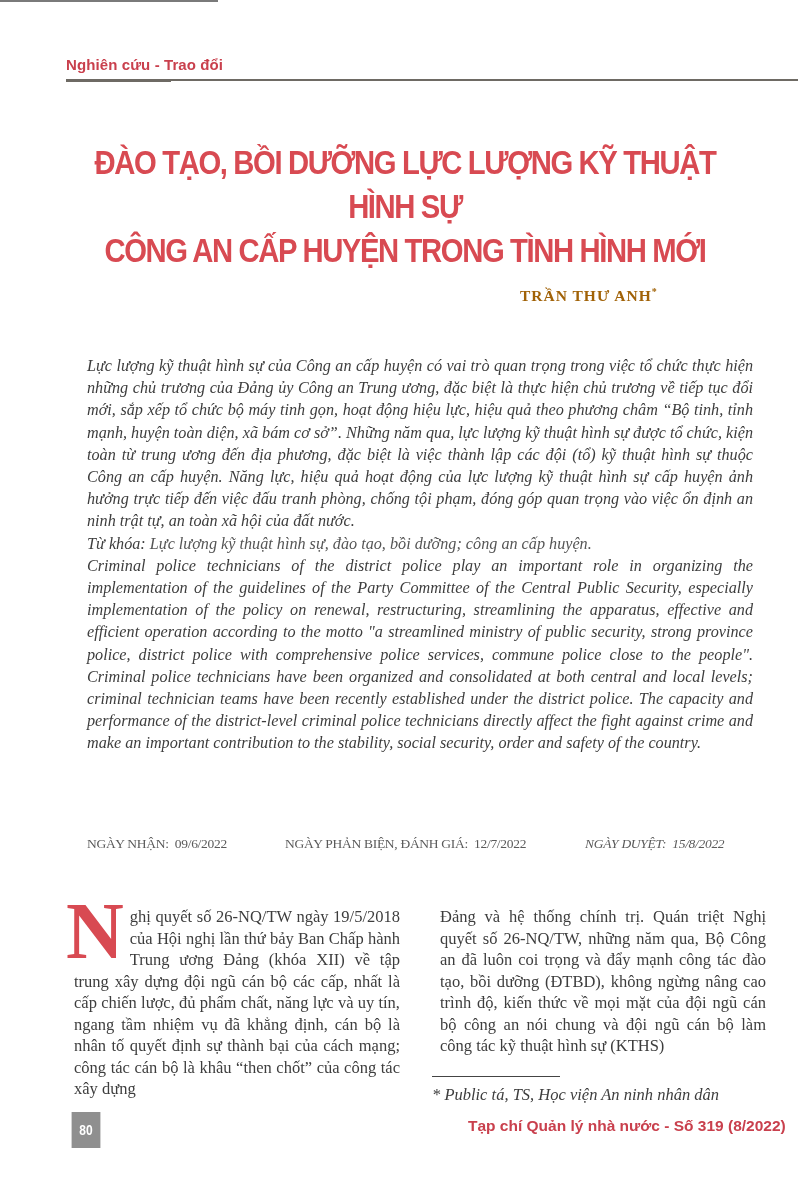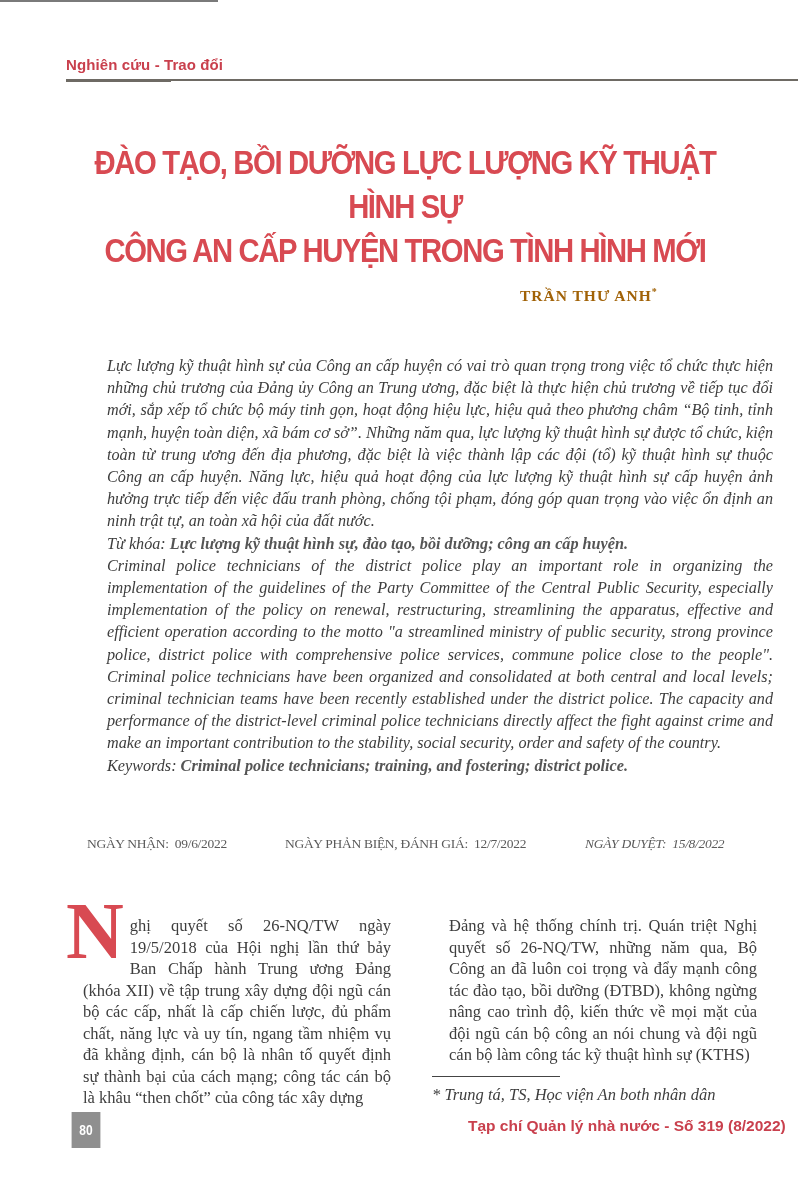--- a/index.html
+++ b/index.html
@@ -9,33 +9,33 @@
 
   .section-label { position: absolute; left: 66px; top: 56px; font-family: "Liberation Sans", sans-serif; font-weight: bold; font-size: 15px; color: #c9404d; letter-spacing: 0.1px; }
   .header-rule { position: absolute; left: 66px; top: 79px; width: 732px; height: 2px; background: #6e6a64; }
   .header-rule-thin { position: absolute; left: 66px; top: 79px; width: 105px; height: 3px; background: #6e6a64; }
 
   .title { position: absolute; left: 40px; top: 140px; width: 730px; text-align: center; font-family: "Liberation Sans", sans-serif; font-weight: bold; font-size: 34px; line-height: 44px; color: #d84a52; letter-spacing: -1.6px; transform: scaleX(0.86); transform-origin: center top; }
 
   .author { position: absolute; left: 520px; top: 286px; font-family: "Liberation Serif", serif; font-weight: bold; font-size: 15.5px; color: #a16207; letter-spacing: 1px; }
   .author sup { font-size: 10px; }
 
-  .abstract { position: absolute; left: 87px; top: 355px; width: 666px; font-family: "Liberation Serif", serif; font-style: italic; font-size: 16.2px; line-height: 22.2px; color: #3d3d3d; text-align: justify; margin-left: 20px; }
+  .abstract { position: absolute; left: 87px; top: 355px; width: 666px; font-family: "Liberation Serif", serif; font-style: italic; font-size: 16.2px; line-height: 22.2px; color: #3d3d3d; text-align: justify; }
   .abstract p { margin: 0; }
   .kw-label { font-style: italic; }
-  .kw-text { color: #555; font-weight: bold; }
+  .kw-text { color: #555; }
   .abstract-en { margin-top: 0; }
 
   .dates { position: absolute; left: 87px; top: 836px; width: 680px; font-family: "Liberation Serif", serif; font-size: 13.5px; color: #5a5a5a; letter-spacing: -0.3px; }
   .dates span.item { position: absolute; white-space: nowrap; }
 
   .col { position: absolute; font-family: "Liberation Serif", serif; font-size: 16.5px; line-height: 21.5px; color: #3d3d3d; text-align: justify; }
   .col-left { left: 66px; top: 898px; width: 342px; }
   .col-right { left: 432px; top: 898px; width: 342px; }
-  .col p { margin: 17px; }
+  .col p { margin: 8px; }
 
   .dropcap { float: left; font-family: "Liberation Serif", serif; font-weight: bold; font-size: 80px; line-height: 62px; color: #d84a52; margin: 2px 6px 0 0; height: 64px; }
 
   .footnote-rule { position: absolute; left: 432px; top: 1076px; width: 128px; height: 1px; background: #444; }
   .footnote { position: absolute; left: 432px; top: 1085px; font-family: "Liberation Serif", serif; font-style: italic; font-size: 16.5px; color: #3d3d3d; }
 
   .page-num { position: absolute; left: 68px; top: 1112px; width: 36px; height: 36px; background: #8f8f8f; color: #ffffff; font-family: "Liberation Sans", sans-serif; font-weight: bold; font-size: 15px; line-height: 36px; text-align: center; transform: scaleX(0.8); }
 
   .journal { position: absolute; left: 434px; top: 1117px; font-family: "Liberation Sans", sans-serif; font-weight: bold; font-size: 15.5px; color: #c9404d; margin-left: 34px; }
 </style>
@@ -57,24 +57,20 @@
   <span>TRẦN THƯ ANH</span><sup>*</sup>
 </div>
 
 <div class="abstract">
   <p>Lực lượng kỹ thuật hình sự của Công an cấp huyện có vai trò quan trọng trong việc tổ chức thực hiện những chủ trương của Đảng ủy Công an Trung ương, đặc biệt là thực hiện chủ trương về tiếp tục đổi mới, sắp xếp tổ chức bộ máy tinh gọn, hoạt động hiệu lực, hiệu quả theo phương châm “Bộ tinh, tỉnh mạnh, huyện toàn diện, xã bám cơ sở”. Những năm qua, lực lượng kỹ thuật hình sự được tổ chức, kiện toàn từ trung ương đến địa phương, đặc biệt là việc thành lập các đội (tổ) kỹ thuật hình sự thuộc Công an cấp huyện. Năng lực, hiệu quả hoạt động của lực lượng kỹ thuật hình sự cấp huyện ảnh hưởng trực tiếp đến việc đấu tranh phòng, chống tội phạm, đóng góp quan trọng vào việc ổn định an ninh trật tự, an toàn xã hội của đất nước.</p>
   <p>
     <span class="kw-label">Từ khóa:</span>
     <span class="kw-text">Lực lượng kỹ thuật hình sự, đào tạo, bồi dưỡng; công an cấp huyện.</span>
   </p>
   <p class="abstract-en">Criminal police technicians of the district police play an important role in organizing the implementation of the guidelines of the Party Committee of the Central Public Security, especially implementation of the policy on renewal, restructuring, streamlining the apparatus, effective and efficient operation according to the motto "a streamlined ministry of public security, strong province police, district police with comprehensive police services, commune police close to the people". Criminal police technicians have been organized and consolidated at both central and local levels; criminal technician teams have been recently established under the district police. The capacity and performance of the district-level criminal police technicians directly affect the fight against crime and make an important contribution to the stability, social security, order and safety of the country.</p>
-  <p>
-    <span class="kw-label">Keywords:</span>
-    <span class="kw-text">Criminal police technicians; training, and fostering; district police.</span>
-  </p>
 </div>
 
 <div class="dates">
   <span class="item" style="left:0;">
     <span>NGÀY NHẬN:</span>&nbsp;
     <span>09/6/2022</span>
   </span>
   <span class="item" style="left:198px;">
     <span>NGÀY PHẢN BIỆN, ĐÁNH GIÁ:</span>&nbsp;
     <span>12/7/2022</span>
@@ -88,16 +84,16 @@
 <div class="col col-left">
   <span class="dropcap">N</span>
   <p>ghị quyết số 26-NQ/TW ngày 19/5/2018 của Hội nghị lần thứ bảy Ban Chấp hành Trung ương Đảng (khóa XII) về tập trung xây dựng đội ngũ cán bộ các cấp, nhất là cấp chiến lược, đủ phẩm chất, năng lực và uy tín, ngang tầm nhiệm vụ đã khẳng định, cán bộ là nhân tố quyết định sự thành bại của cách mạng; công tác cán bộ là khâu “then chốt” của công tác xây dựng</p>
 </div>
 
 <div class="col col-right">
   <p>Đảng và hệ thống chính trị. Quán triệt Nghị quyết số 26-NQ/TW, những năm qua, Bộ Công an đã luôn coi trọng và đẩy mạnh công tác đào tạo, bồi dưỡng (ĐTBD), không ngừng nâng cao trình độ, kiến thức về mọi mặt của đội ngũ cán bộ công an nói chung và đội ngũ cán bộ làm công tác kỹ thuật hình sự (KTHS)</p>
 </div>
 
 <div class="footnote-rule"></div>
-<div class="footnote">* Trung tá, TS, Học viện An both nhân dân</div>
+<div class="footnote">* Public tá, TS, Học viện An ninh nhân dân</div>
 
 <div class="page-num">80</div>
 <div class="journal">Tạp chí Quản lý nhà nước - Số 319 (8/2022)</div>
 
 </body></html>

